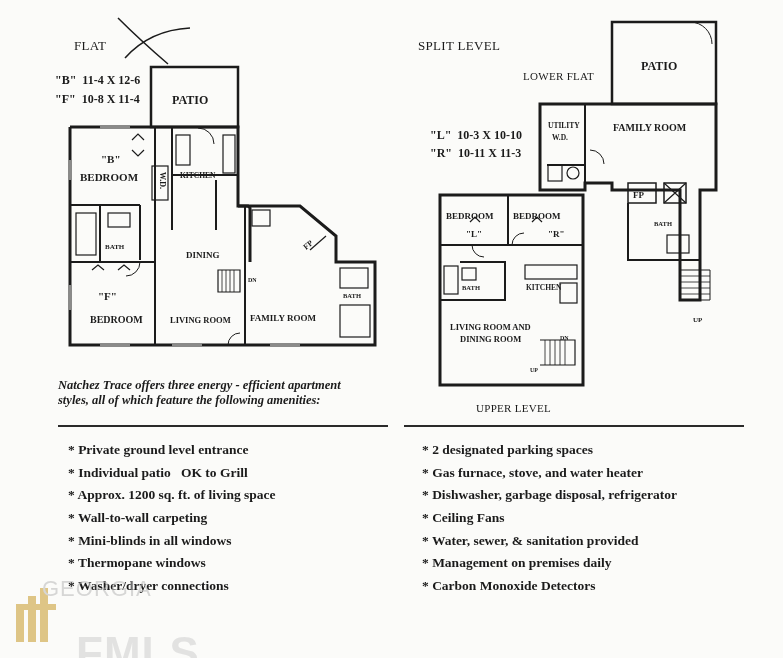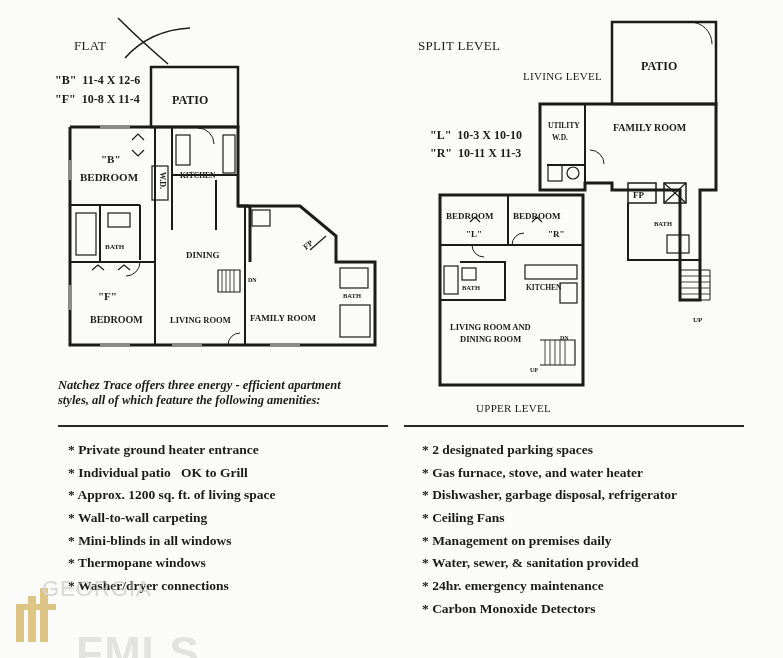--- a/index.html
+++ b/index.html
@@ -142,51 +142,50 @@
   <text x="460" y="342" font-size="8.5">DINING ROOM</text>
   <text x="560" y="340" font-size="6">DN</text>
   <text x="530" y="372" font-size="6">UP</text>
 </svg>
 
 <div class="abs section-title" style="left:74px; top:38px;">FLAT</div>
 <div class="abs dim" style="left:55px; top:73px;"><span>"B"</span>  <span>11-4 X 12-6</span></div>
 <div class="abs dim" style="left:55px; top:92px;"><span>"F"</span>  <span>10-8 X 11-4</span></div>
 
 <div class="abs section-title" style="left:418px; top:38px;">SPLIT LEVEL</div>
-<div class="abs section-title" style="left:523px; top:70px; font-size:11px;">LIVING LEVEL</div>
+<div class="abs section-title" style="left:523px; top:70px; font-size:11px;">LOWER FLAT</div>
 <div class="abs dim" style="left:430px; top:128px;"><span>"L"</span>  <span>10-3 X 10-10</span></div>
 <div class="abs dim" style="left:430px; top:146px;"><span>"R"</span>  <span>10-11 X 11-3</span></div>
 <div class="abs section-title" style="left:476px; top:402px; font-size:11px;">UPPER LEVEL</div>
 
 <div class="abs intro">
   <div>Natchez Trace offers three energy - efficient apartment</div>
   <div>styles, all of which feature the following amenities:</div>
 </div>
 
 <div class="abs rule" style="left:58px; top:425px; width:330px;"></div>
 <div class="abs rule" style="left:404px; top:425px; width:340px;"></div>
 
 <ul class="abs amen-list" style="left:68px; top:439px;">
-  <li>* Private ground heater entrance</li>
+  <li>* Private ground level entrance</li>
   <li style="white-space:pre;">* Individual patio   OK to Grill</li>
   <li>* Approx. 1200 sq. ft. of living space</li>
   <li>* Wall-to-wall carpeting</li>
   <li>* Mini-blinds in all windows</li>
   <li>* Thermopane windows</li>
   <li>* Washer/dryer connections</li>
 </ul>
 
 <ul class="abs amen-list" style="left:422px; top:439px;">
   <li>* 2 designated parking spaces</li>
   <li>* Gas furnace, stove, and water heater</li>
   <li>* Dishwasher, garbage disposal, refrigerator</li>
   <li>* Ceiling Fans</li>
+  <li>* Water, sewer, &amp; sanitation provided</li>
   <li>* Management on premises daily</li>
-  <li>* Water, sewer, &amp; sanitation provided</li>
-  <li>* 24hr. emergency maintenance</li>
   <li>* Carbon Monoxide Detectors</li>
 </ul>
 
 <div class="abs watermark">
   <svg width="60" height="60" style="position:absolute; left:0; top:12px;">
     <rect x="4" y="18" width="8" height="38" fill="#c89a2a"></rect>
     <rect x="16" y="10" width="8" height="46" fill="#c89a2a"></rect>
     <rect x="28" y="2" width="8" height="54" fill="#c89a2a"></rect>
     <rect x="4" y="18" width="40" height="6" fill="#c89a2a"></rect>
   </svg>

